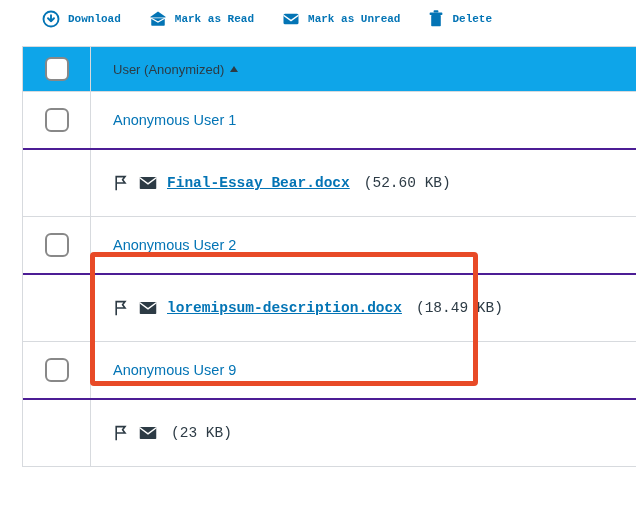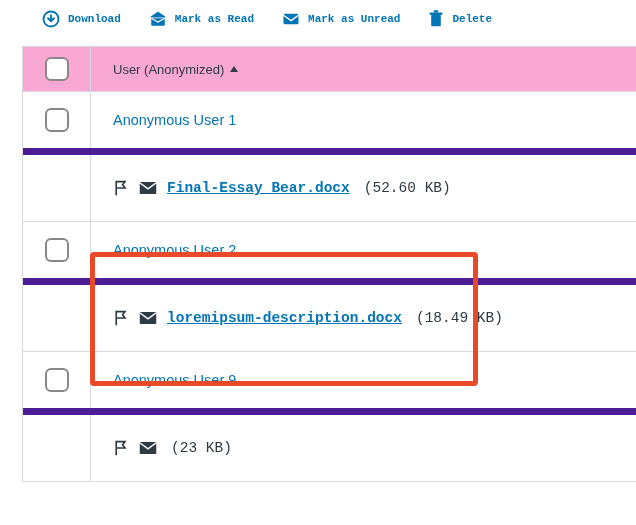--- a/index.html
+++ b/index.html
@@ -31,21 +31,21 @@
   .toolbar-btn svg { display: block; }
   .table-wrap {
     margin-left: 22px;
     border-left: 1px solid #d7dade;
   }
   .hdr {
     display: flex;
     align-items: center;
     border-top: 1px solid #d7dade;
     border-bottom: 1px solid #d7dade;
-    background: #f9a8d4;
+    background: #0ea5e9;
     text-align: center;
   }
   .col-chk {
     width: 68px;
     display: flex;
     justify-content: center;
     align-items: center;
     padding: 10px 0;
     border-right: 1px solid #d7dade;
   }
@@ -66,21 +66,21 @@
   }
   .checkbox {
     width: 24px; height: 24px;
     border: 2px solid #888;
     border-radius: 6px;
     background: #fff;
   }
   .row-user {
     display: flex;
     align-items: stretch;
-    border-bottom: 7px solid #4c1d95;
+    border-bottom: 2px solid #4c1d95;
   }
   .user-label-cell {
     flex: 1;
     padding: 20px 22px;
   }
   .user-link { color: #0374B5; font-size: 14.5px; cursor: pointer; }
   .row-file {
     display: flex;
     align-items: stretch;
     border-bottom: 1px solid #d7dade;

